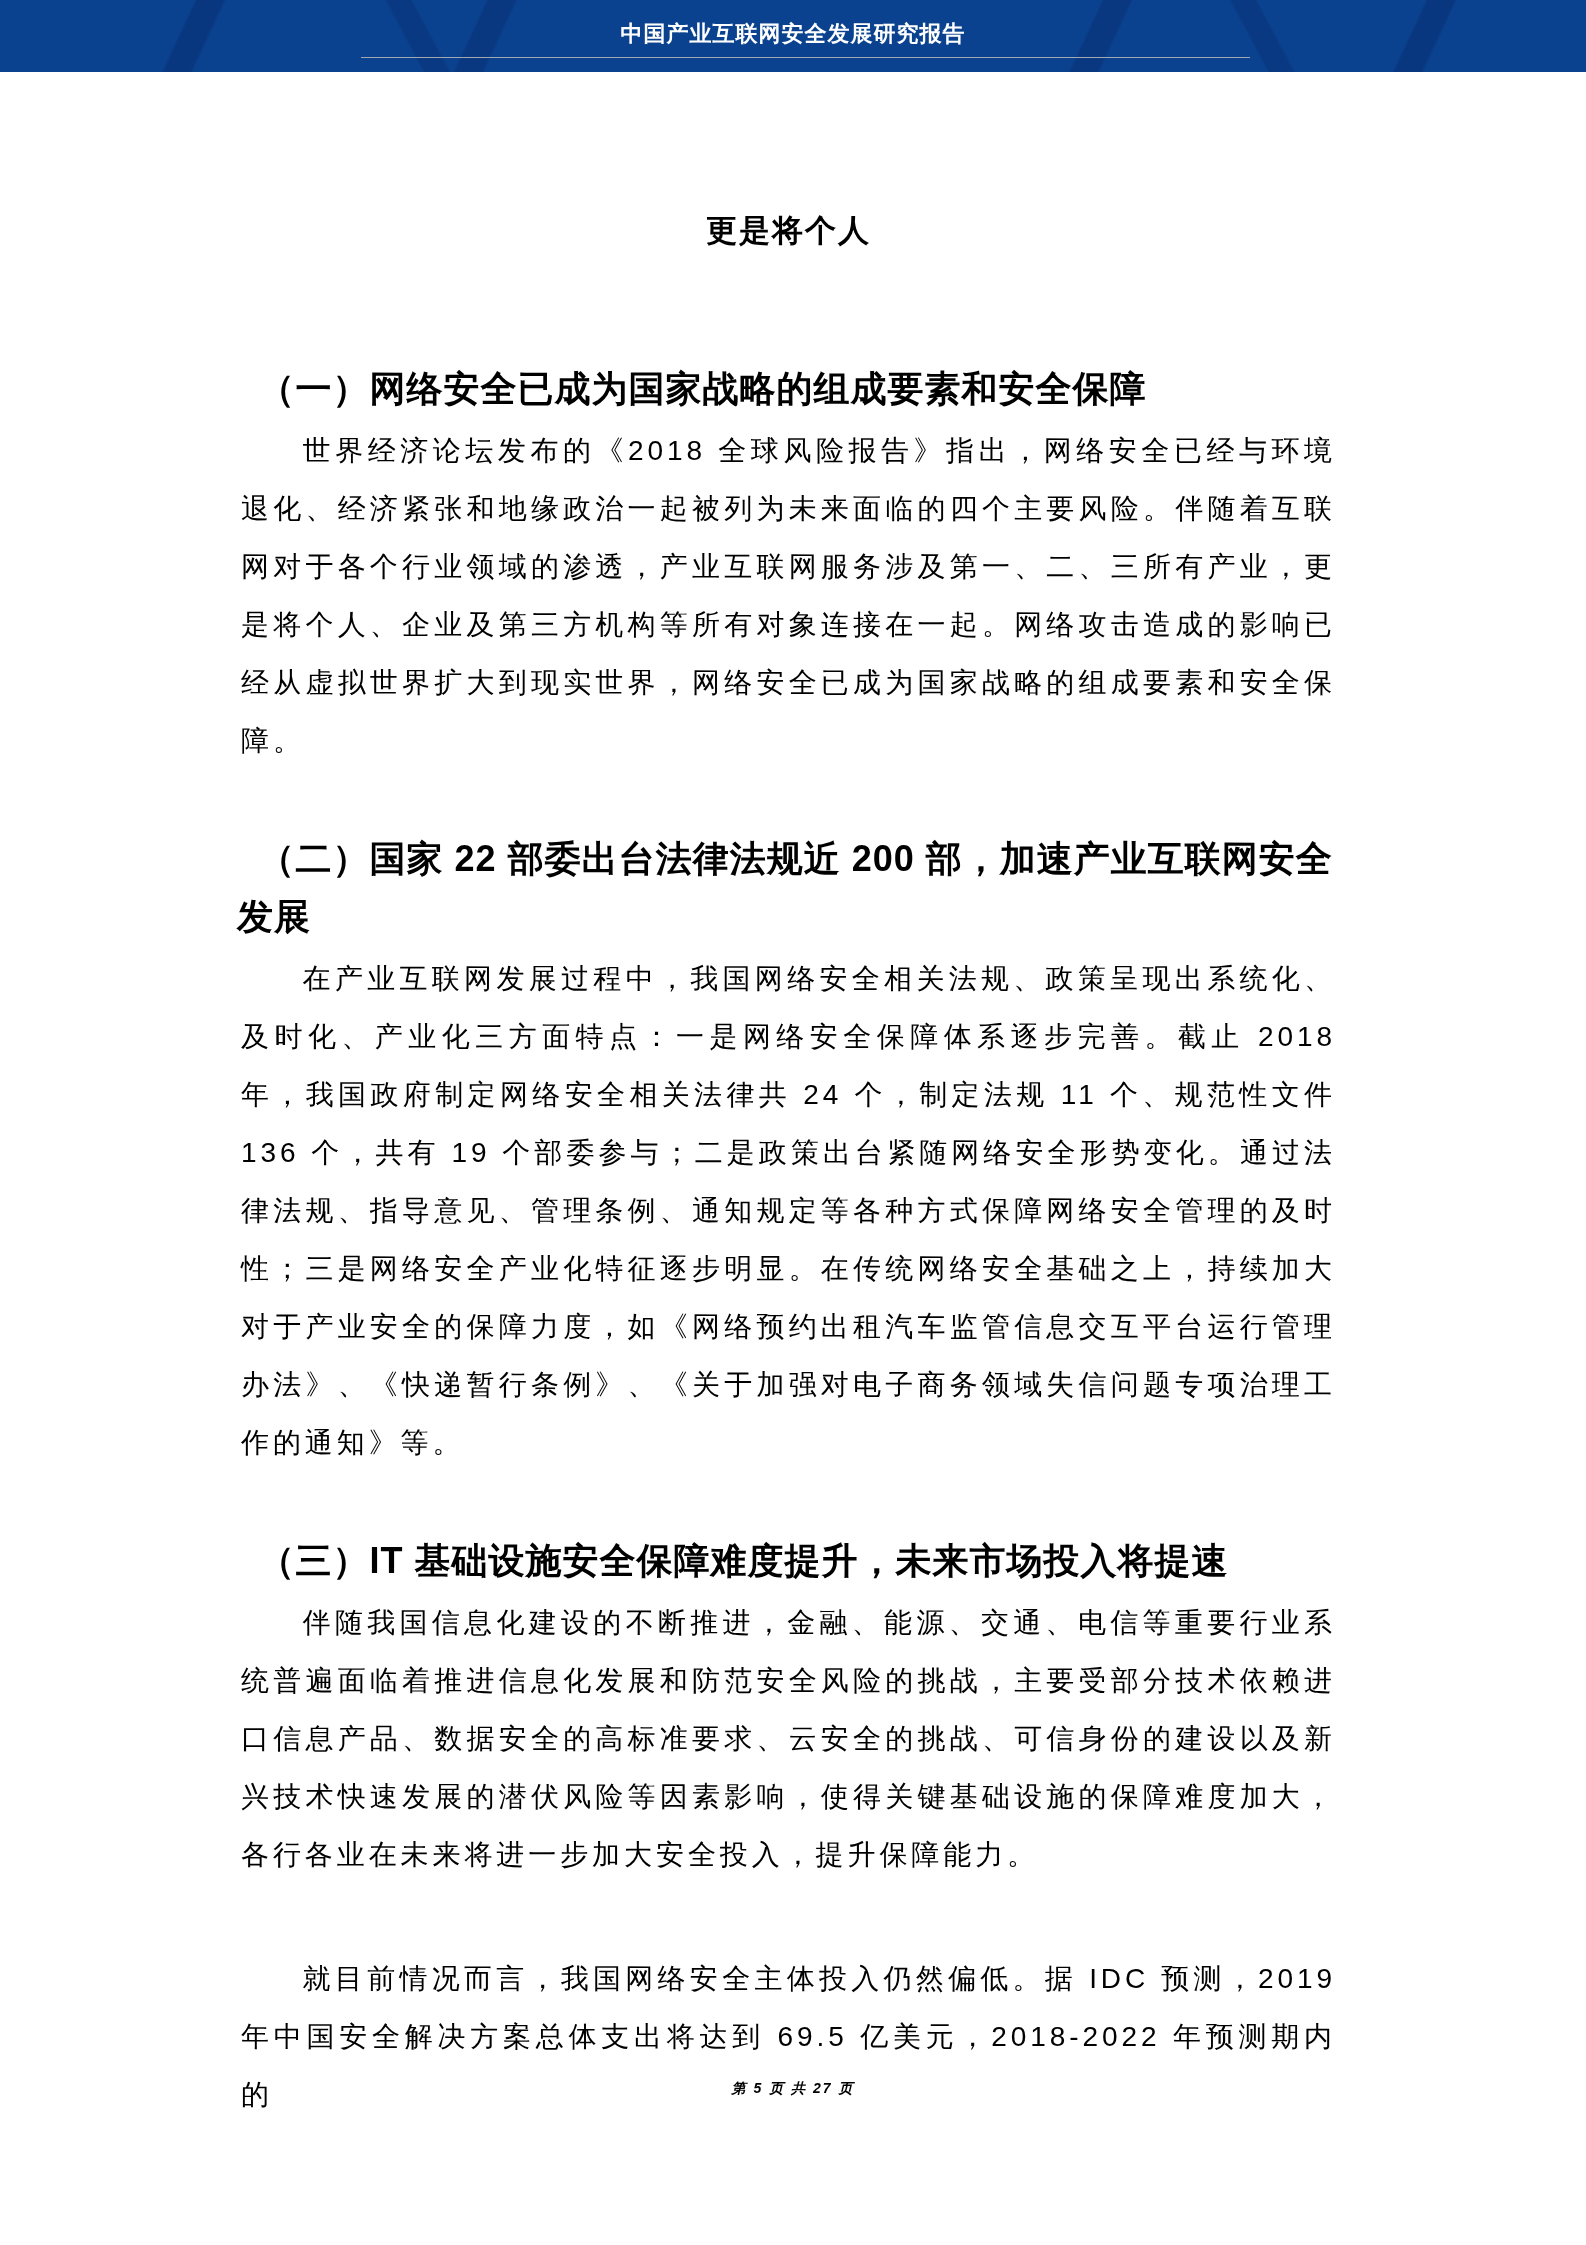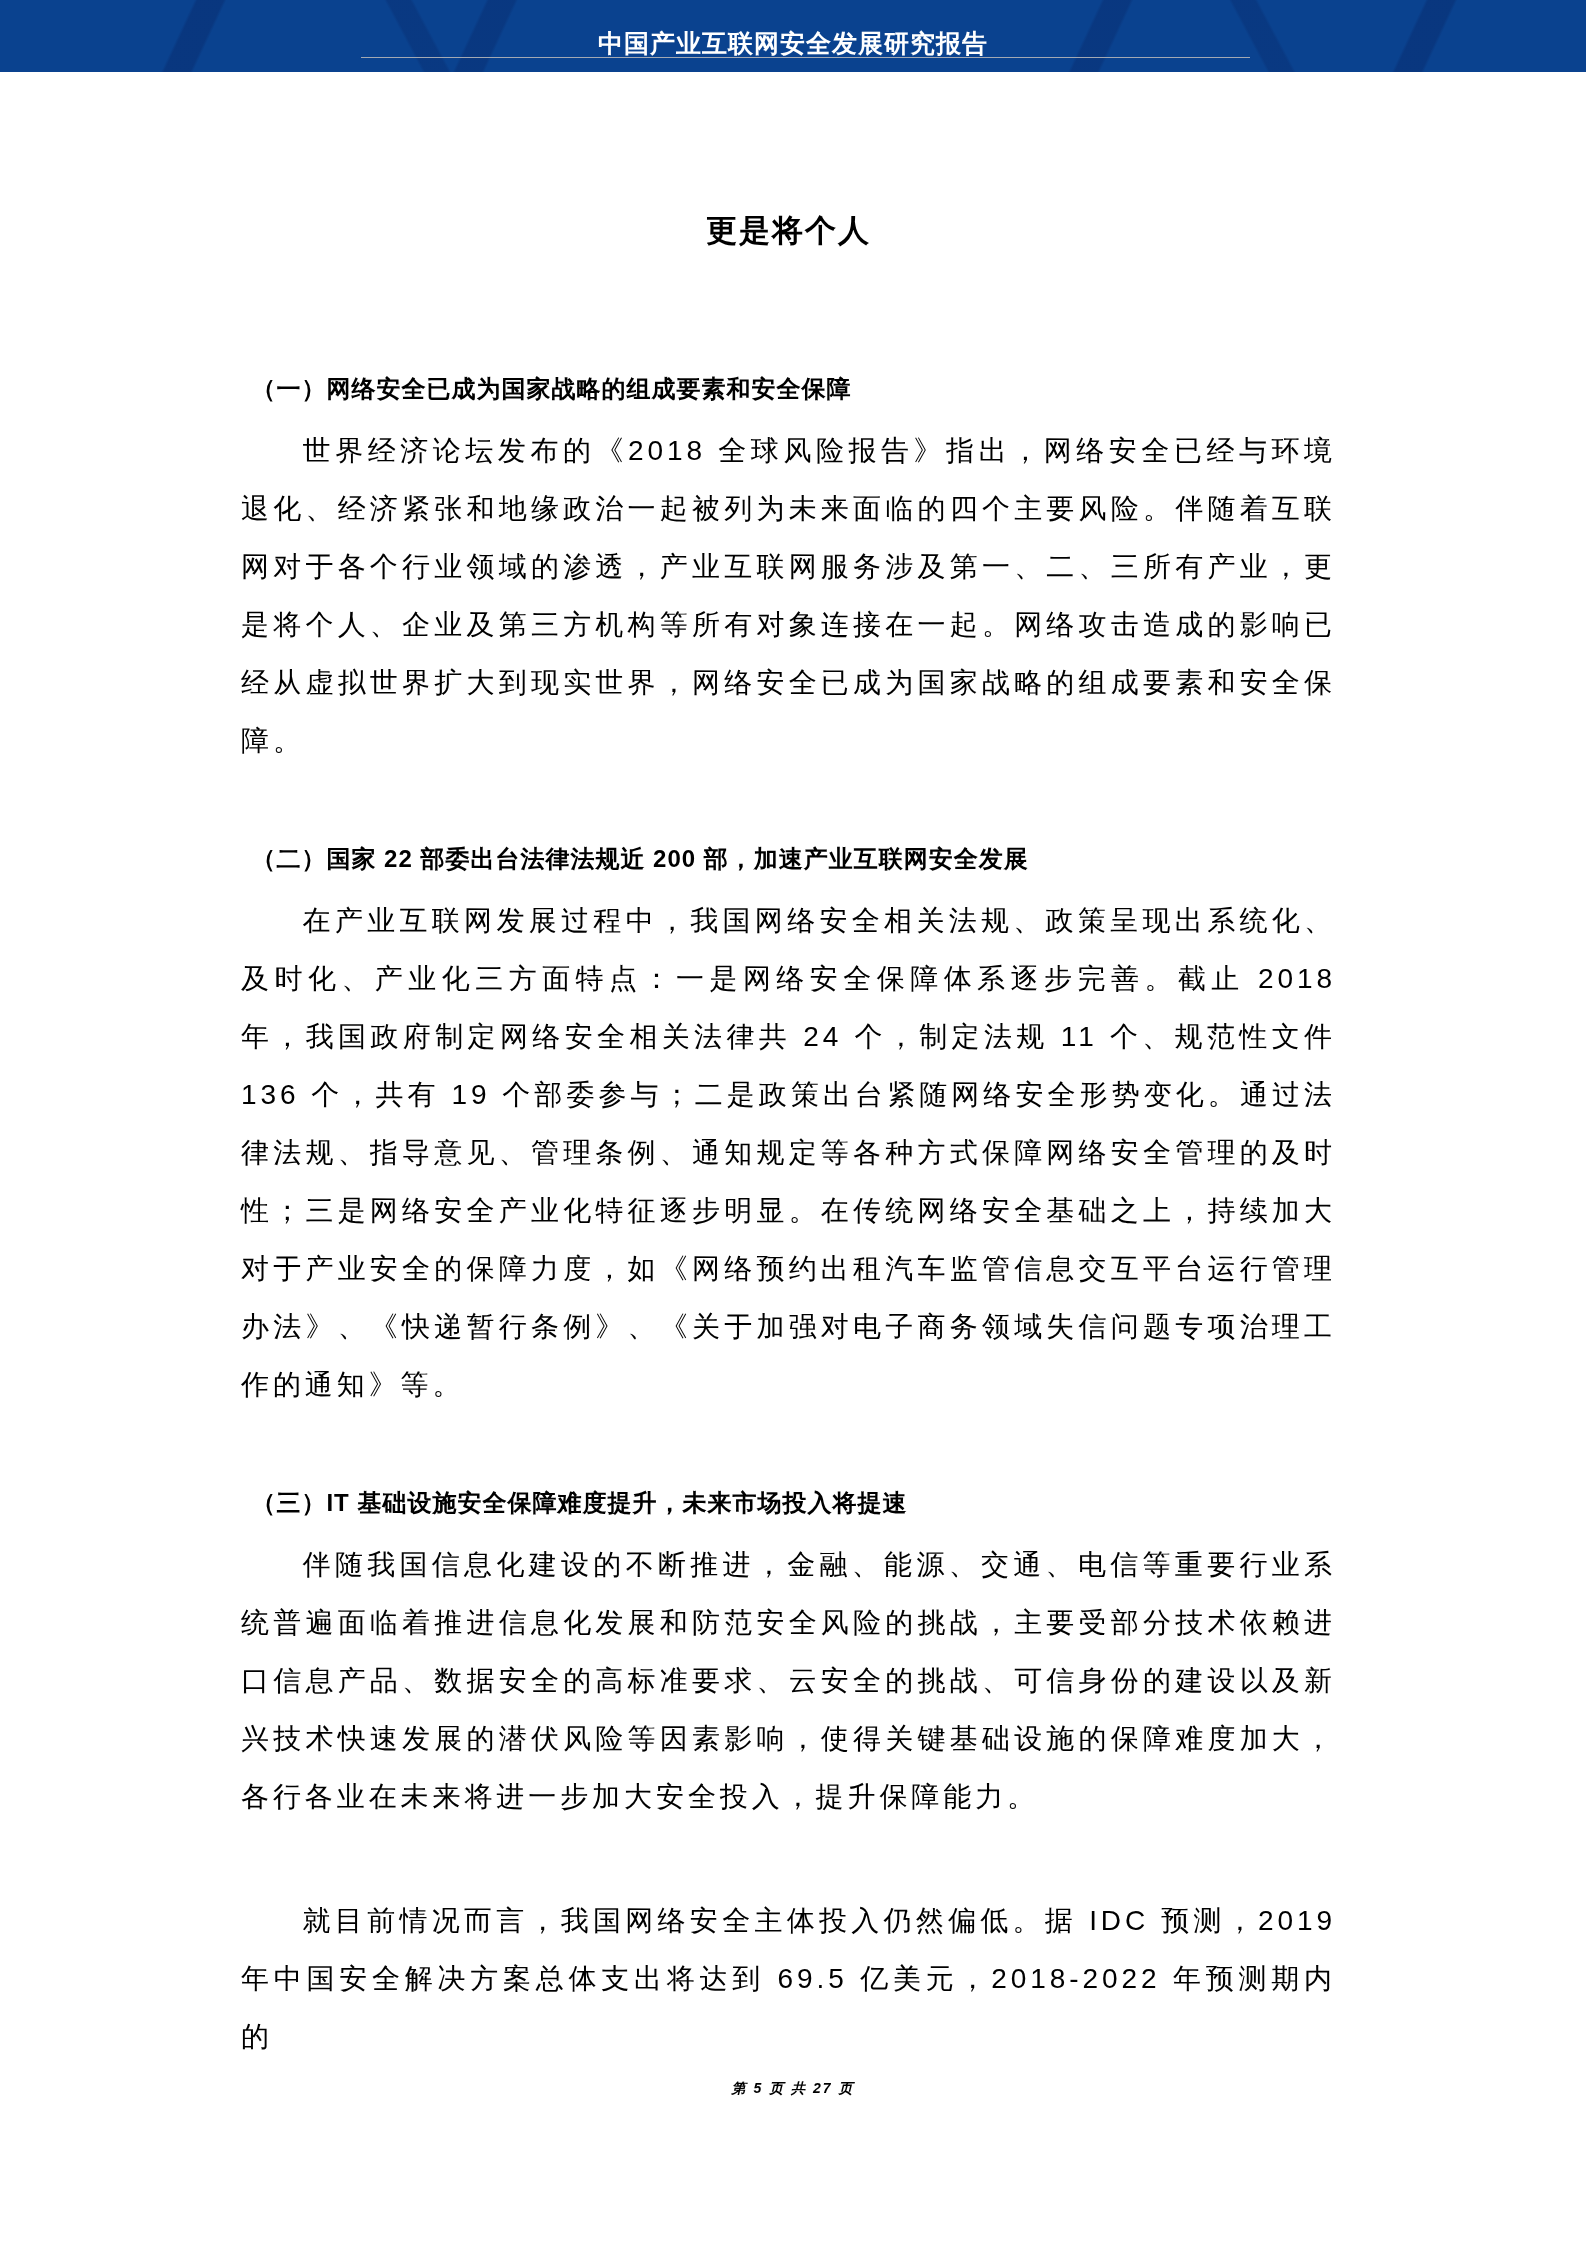--- a/index.html
+++ b/index.html
@@ -29,24 +29,24 @@
     background:
       linear-gradient(115deg, transparent 12%, rgba(5,15,70,0.22) 12.2%, rgba(5,15,70,0.22) 13.8%, transparent 14%),
       linear-gradient(115deg, transparent 30%, rgba(5,15,70,0.20) 30.2%, rgba(5,15,70,0.20) 31.8%, transparent 32%),
       linear-gradient(62deg,  transparent 26%, rgba(5,15,70,0.18) 26.2%, rgba(5,15,70,0.18) 27.6%, transparent 27.8%),
       linear-gradient(115deg, transparent 68%, rgba(5,15,70,0.20) 68.2%, rgba(5,15,70,0.20) 69.8%, transparent 70%),
       linear-gradient(62deg,  transparent 78%, rgba(5,15,70,0.18) 78.2%, rgba(5,15,70,0.18) 79.6%, transparent 79.8%),
       linear-gradient(115deg, transparent 88%, rgba(5,15,70,0.22) 88.2%, rgba(5,15,70,0.22) 89.8%, transparent 90%);
   }
   .header-title {
     position: relative;
-    padding-top: 28px;
+    padding-top: 21px;
     text-align: center;
     color: #ffffff;
-    font-size: 25px;
+    font-size: 22px;
     font-weight: bold;
     letter-spacing: 1px;
     line-height: 1.2;
   }
   .header-rule {
     position: absolute;
     left: 361px;
     top: 57px;
     width: 889px;
     height: 0;
@@ -60,21 +60,21 @@
   .doc-title {
     margin: 130px 0 100px 0;
     text-align: center;
     font-size: 31px;
     font-weight: bold;
     line-height: 58px;
     letter-spacing: 2px;
   }
   .section-heading {
     margin: 60px 0 0 0;
-    font-size: 24px;
+    font-size: 36px;
     font-weight: bold;
     line-height: 58px;
     letter-spacing: 1px;
     text-indent: 0.6em;
   }
   .para {
     margin: 4px;
     font-size: 28px;
     line-height: 58px;
     letter-spacing: 0.14em;

